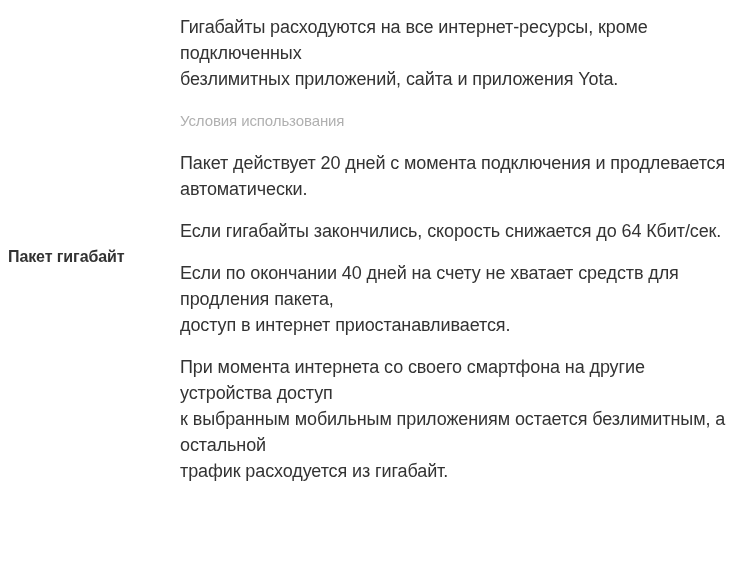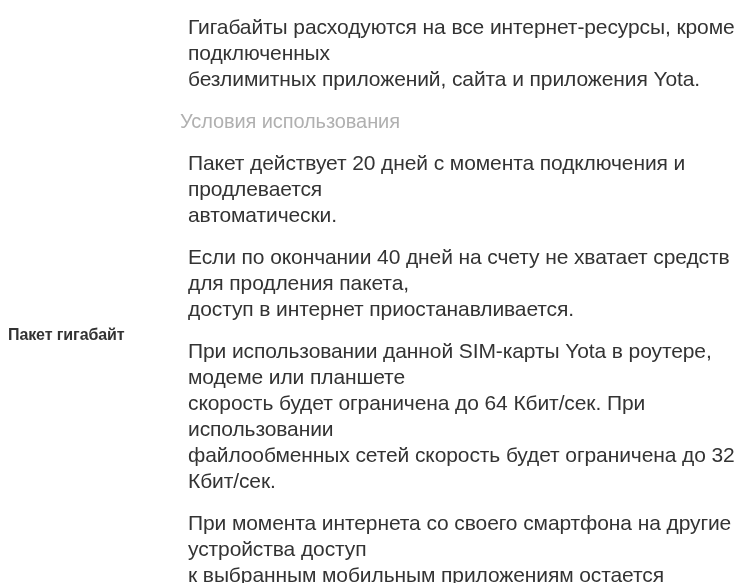--- a/index.html
+++ b/index.html
@@ -30,52 +30,50 @@
   }
   .section-title {
     margin: 0;
     font-size: 16px;
     line-height: 26px;
     font-weight: bold;
     color: #333333;
     letter-spacing: -0.1px;
   }
   .body-paragraph {
-    margin: 0 0 16px 8px;
-    font-size: 21px;
+    margin: 0 0 16px 0;
+    font-size: 18px;
     line-height: 26px;
     color: #333333;
     letter-spacing: -0.1px;
     white-space: pre-line;
   }
   .subheading {
     margin: 0 0 16px 0;
-    font-size: 20px;
+    font-size: 15px;
     line-height: 26px;
     font-weight: normal;
     color: #b0b0b0;
     letter-spacing: -0.1px;
     white-space: pre-line;
   }
 </style>
 </head>
 <body>
 
 <div class="section">
   <div class="left-col">
     <h2 class="section-title">Пакет гигабайт</h2>
   </div>
   <div class="right-col">
     <p class="body-paragraph">Гигабайты расходуются на все интернет-ресурсы, кроме подключенных
 безлимитных приложений, сайта и приложения Yota.</p>
     <p class="subheading">Условия использования</p>
     <p class="body-paragraph">Пакет действует 20 дней с момента подключения и продлевается
 автоматически.</p>
+    <p class="body-paragraph">Если гигабайты закончились, скорость снижается до 64 Кбит/сек.</p>
     <p class="body-paragraph">Если по окончании 40 дней на счету не хватает средств для продления пакета,
 доступ в интернет приостанавливается.</p>
-    <p class="body-paragraph">При использовании данной SIM-карты Yota в роутере, модеме или планшете
-скорость будет ограничена до 64 Кбит/сек. При использовании
-файлообменных сетей скорость будет ограничена до 32 Кбит/сек.</p>
     <p class="body-paragraph">При момента интернета со своего смартфона на другие устройства доступ
 к выбранным мобильным приложениям остается безлимитным, а остальной
 трафик расходуется из гигабайт.</p>
   </div>
 </div>
 
 </body></html>

